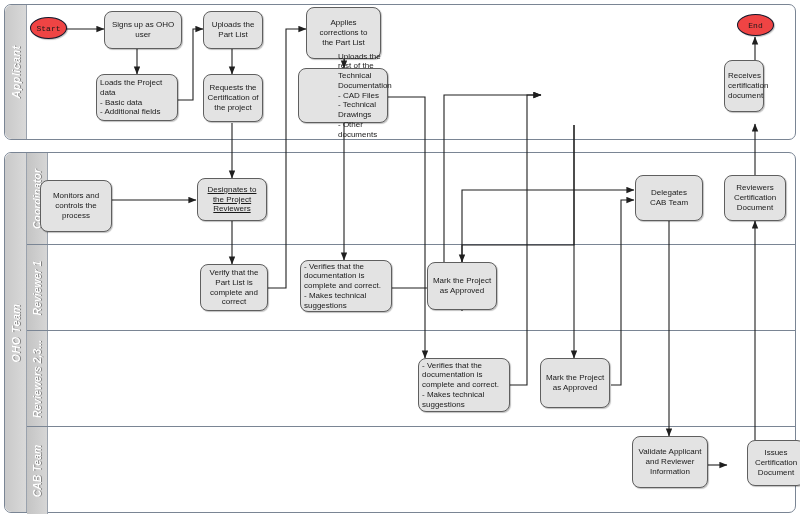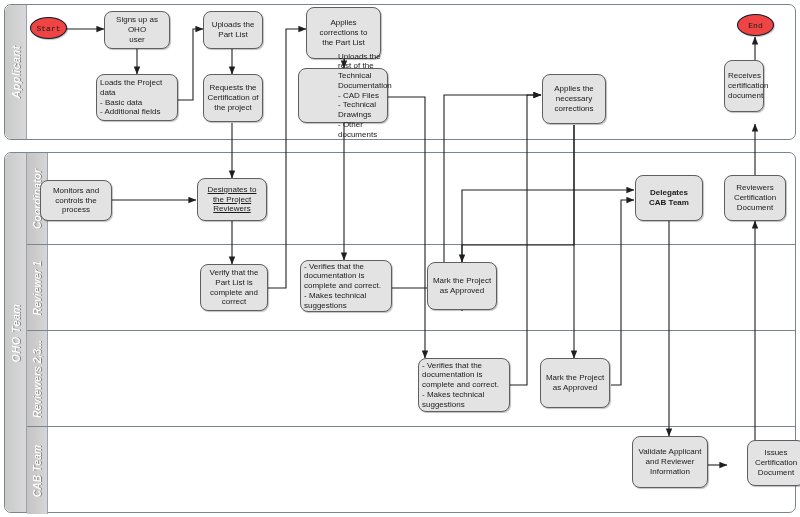--- a/index.html
+++ b/index.html
@@ -132,21 +132,21 @@
       <path d="M755,178 L755,124"></path>
 
       <path d="M755,72 L755,37"></path>
     </g>
   </svg>
 
   <div class="event" style="left:30px; top:17px; width:37px; height:22px;">
     <span class="tx">Start</span>
   </div>
 
-  <div class="task" style="left:104px; top:11px; width:66px; height:38px;">
+  <div class="task" style="left:104px; top:11px; width:78px; height:38px;">
     <span class="tx">Signs up as OHO
 user</span>
   </div>
 
   <div class="task left" style="left:96px; top:74px; width:82px; height:47px;">
     <span class="tx">Loads the Project
 data
 - Basic data
 - Additional fields</span>
   </div>
@@ -169,49 +169,44 @@
   </div>
 
   <div class="task left" style="left:298px; top:68px; width:90px; height:55px;padding-left:39px;">
     <span class="tx">Uploads the rest of the
 Technical Documentation
 - CAD Files
 - Technical Drawings
 - Other documents</span>
   </div>
 
-  <div class="task" style="left:542px; top:74px; width:64px; height:50px;">
-    <span class="tx">Applies the
-necessary
-corrections</span>
-  </div>
 
   <div class="task" style="left:724px; top:60px; width:40px; height:52px;text-align:right;">
     <span class="tx">Receives
 certification
 document</span>
   </div>
 
   <div class="event" style="left:737px; top:14px; width:37px; height:22px;">
     <span class="tx">End</span>
   </div>
 
-  <div class="task" style="left:40px; top:180px; width:72px; height:41px;">
+  <div class="task" style="left:40px; top:180px; width:72px; height:52px;">
     <span class="tx">Monitors and
 controls the
 process</span>
   </div>
 
   <div class="task" style="left:197px; top:178px; width:70px; height:43px;text-decoration:underline;">
     <span class="tx">Designates to
 the Project
 Reviewers</span>
   </div>
 
-  <div class="task" style="left:635px; top:175px; width:68px; height:46px;font-weight:bold;">
+  <div class="task" style="left:635px; top:175px; width:68px; height:46px;">
     <span class="tx">Delegates
 CAB Team</span>
   </div>
 
   <div class="task" style="left:724px; top:175px; width:62px; height:46px;">
     <span class="tx">Reviewers
 Certification
 Document</span>
   </div>
 

